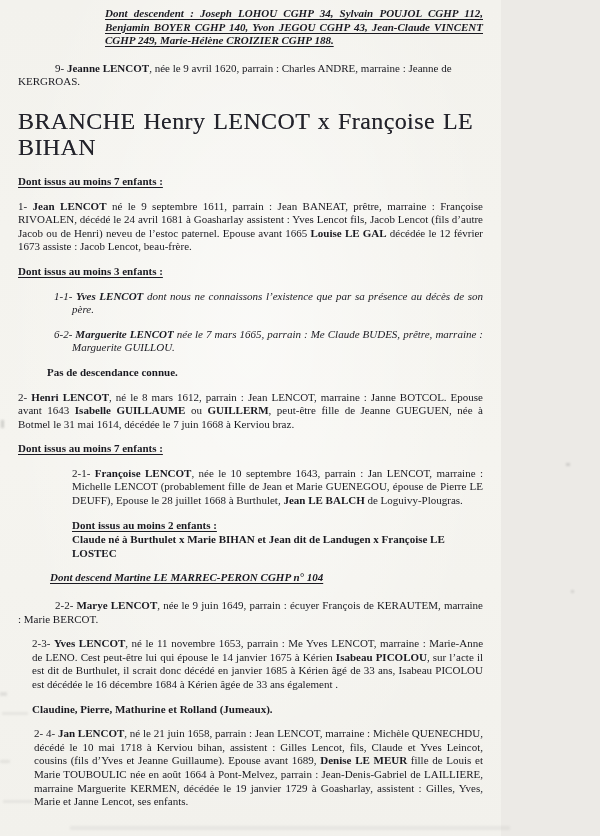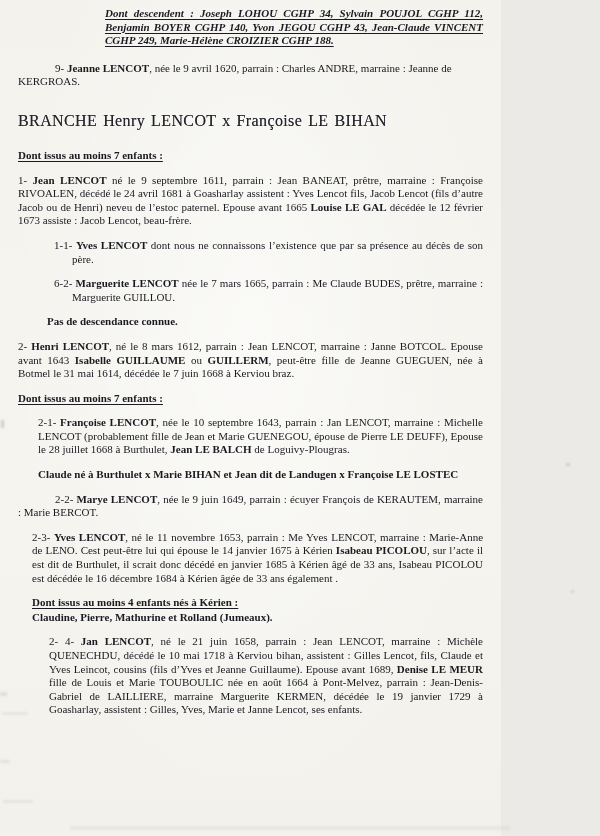--- a/index.html
+++ b/index.html
@@ -15,33 +15,33 @@
     background:
       radial-gradient(ellipse at 50% 40%, rgba(255,255,255,0.55), rgba(255,255,255,0) 70%),
       linear-gradient(180deg, #f3f2ed 0%, #f5f4ef 55%, #f2f1ec 100%);
   }
   .para { margin: 0 0 11px 0; text-align: justify; }
   .b { font-weight: bold; }
   .i { font-style: italic; }
   .u { text-decoration: underline; text-underline-offset: 2px; }
   .left { text-align: left; }
   .ti37 { text-indent: 37px; }
-  .tin18 { margin-left: 54px; text-indent: -18px; }
+  .tin18 { margin-left: 54px; text-indent: -18px; font-style: italic; }
   .ml87 { margin-left: 87px; }
-  .ml36 { margin-left: 20px; }
+  .ml36 { margin-left: 54px; }
   .ml32 { margin-left: 32px; }
   .ml29 { margin-left: 29px; }
   .ml27 { margin-left: 14px; }
-  .ml30 { margin-left: 31px; }
+  .ml30 { margin-left: 16px; }
   .tight { margin-bottom: 1px; }
   .mb0 { margin-bottom: 5px; }
   .mb14 { margin-bottom: 14px; }
   .mb19 { margin-bottom: 19px; }
   .title {
-    font-size: 16px; line-height: 26px; letter-spacing: 0.4px; word-spacing: 1.5px;
+    font-size: 24px; line-height: 26px; letter-spacing: 0.4px; word-spacing: 1.5px;
     color: #23232b; text-align: left; margin: 2px 0 15px 0;
     text-shadow: 0 0 0.4px rgba(30,30,40,0.55);
   }
   
   .artifact { position: absolute; pointer-events: none; background: #8a8a88; filter: blur(1.2px); }
   .a1 { left: 1px; top: 420px; width: 3px; height: 8px; opacity: .35; }
   .a2 { left: 0px; top: 692px; width: 7px; height: 4px; opacity: .18; }
   .a3 { left: 2px; top: 712px; width: 26px; height: 3px; opacity: .12; }
   .a4 { left: 0px; top: 760px; width: 10px; height: 3px; opacity: .15; }
   .a5 { left: 3px; top: 800px; width: 30px; height: 3px; opacity: .12; }
@@ -52,30 +52,32 @@
 </head>
 <body>
 
 <div id="page">
   <div>
       <p class="para ml87 mb14"><span class="b i u">Dont descendent : Joseph LOHOU CGHP 34, Sylvain POUJOL CGHP 112, Benjamin BOYER CGHP 140, Yvon JEGOU CGHP 43, Jean-Claude VINCENT CGHP 249, Marie-Hélène CROIZIER CGHP 188.</span></p>
       <p class="para ti37 left mb19"><span>9- </span><span class="b">Jeanne LENCOT</span><span>, née le 9 avril 1620, parrain : Charles ANDRE, marraine : Jeanne de KERGROAS.</span></p>
       <p class="para title left"><span>BRANCHE Henry LENCOT x Françoise LE BIHAN</span></p>
       <p class="para left"><span class="b u">Dont issus au moins 7 enfants :</span></p>
       <p class="para"><span>1- </span><span class="b">Jean LENCOT</span><span> né le 9 septembre 1611, parrain : Jean BANEAT, prêtre, marraine : Françoise RIVOALEN, décédé le 24 avril 1681 à Goasharlay assistent : Yves Lencot fils, Jacob Lencot (fils d’autre Jacob ou de Henri) neveu  de l’estoc paternel. Epouse avant 1665 </span><span class="b">Louise LE GAL</span><span> décédée le 12 février 1673 assiste : Jacob Lencot, beau-frère.</span></p>
+      <p class="para left"><span class="b u">Dont issus au moins 3 enfants :</span></p>
       <p class="para tin18"><span>1-1- </span><span class="b">Yves LENCOT</span><span> dont nous ne connaissons l’existence que par sa présence au décès de son père.</span></p>
       <p class="para tin18"><span>6-2- </span><span class="b">Marguerite LENCOT</span><span> née le 7 mars 1665, parrain : Me Claude BUDES, prêtre, marraine : Marguerite GUILLOU.</span></p>
       <p class="para ml29 left"><span class="b">Pas de descendance connue.</span></p>
       <p class="para"><span>2- </span><span class="b">Henri LENCOT</span><span>,  né le 8 mars 1612, parrain : Jean LENCOT, marraine : Janne BOTCOL. Epouse avant 1643 </span><span class="b">Isabelle GUILLAUME</span><span> ou </span><span class="b">GUILLERM</span><span>, peut-être fille de Jeanne GUEGUEN, née à Botmel le 31 mai 1614, décédée le 7 juin 1668 à Kerviou braz.</span></p>
       <p class="para left"><span class="b u">Dont issus au moins 7 enfants :</span></p>
       <p class="para ml36"><span>2-1- </span><span class="b">Françoise LENCOT</span><span>, née le 10 septembre 1643, parrain : Jan LENCOT, marraine : Michelle LENCOT (probablement fille de Jean et Marie GUENEGOU, épouse de Pierre LE DEUFF), Epouse le 28 juillet 1668 à Burthulet, </span><span class="b">Jean LE BALCH</span><span> de Loguivy-Plougras.</span></p>
+      <p class="para ml36 left tight"><span class="b u">Dont issus au moins 2 enfants :</span></p>
       <p class="para ml36 left"><span class="b">Claude né à Burthulet x Marie BIHAN et Jean dit de Landugen x Françoise LE LOSTEC</span></p>
+      <p class="para ml32 left mb14"><span class="b i u">Dont descend Martine LE MARREC-PERON CGHP n° 104</span></p>
       <p class="para ti37"><span>2-2- </span><span class="b">Marye LENCOT</span><span>, née le 9 juin 1649, parrain : écuyer François de KERAUTEM, marraine : Marie BERCOT.</span></p>
       <p class="para ml27"><span>2-3- </span><span class="b">Yves LENCOT</span><span>, né le 11 novembre 1653, parrain : Me Yves LENCOT, marraine : Marie-Anne de LENO. Cest peut-être lui qui épouse le 14 janvier 1675 à Kérien </span><span class="b">Isabeau PICOLOU</span><span>, sur l’acte il est dit de Burthulet, il scrait donc décédé en janvier 1685 à Kérien âgé de 33 ans, Isabeau PICOLOU est décédée le 16 décembre 1684 à Kérien âgée de 33 ans également .</span></p>
-      <p class="para ml27 left tight"><span class="b u">Dont issus au moins 4 enfants nés à Kérien :</span></p>
       <p class="para ml27 left"><span class="b">Claudine, Pierre, Mathurine et Rolland (Jumeaux).</span></p>
       <p class="para ml30 mb0"><span>2- 4- </span><span class="b">Jan LENCOT</span><span>, né le 21 juin 1658, parrain : Jean LENCOT, marraine : Michèle QUENECHDU, décédé le 10 mai 1718 à Kerviou bihan, assistent : Gilles Lencot, fils, Claude et Yves Leincot, cousins (fils d’Yves et Jeanne Guillaume). Epouse avant 1689, </span><span class="b">Denise LE MEUR</span><span>  fille de Louis et Marie TOUBOULIC née en août 1664 à Pont-Melvez, parrain : Jean-Denis-Gabriel de LAILLIERE, marraine Marguerite KERMEN, décédée le 19 janvier 1729 à Goasharlay, assistent :  Gilles, Yves, Marie et Janne Lencot, ses enfants.</span></p>
     </div>
   <div class="artifact a1"></div>
   <div class="artifact a2"></div>
   <div class="artifact a3"></div>
   <div class="artifact a4"></div>
   <div class="artifact a5"></div>
   <div class="artifact a6"></div>
   <div class="artifact a7"></div>

